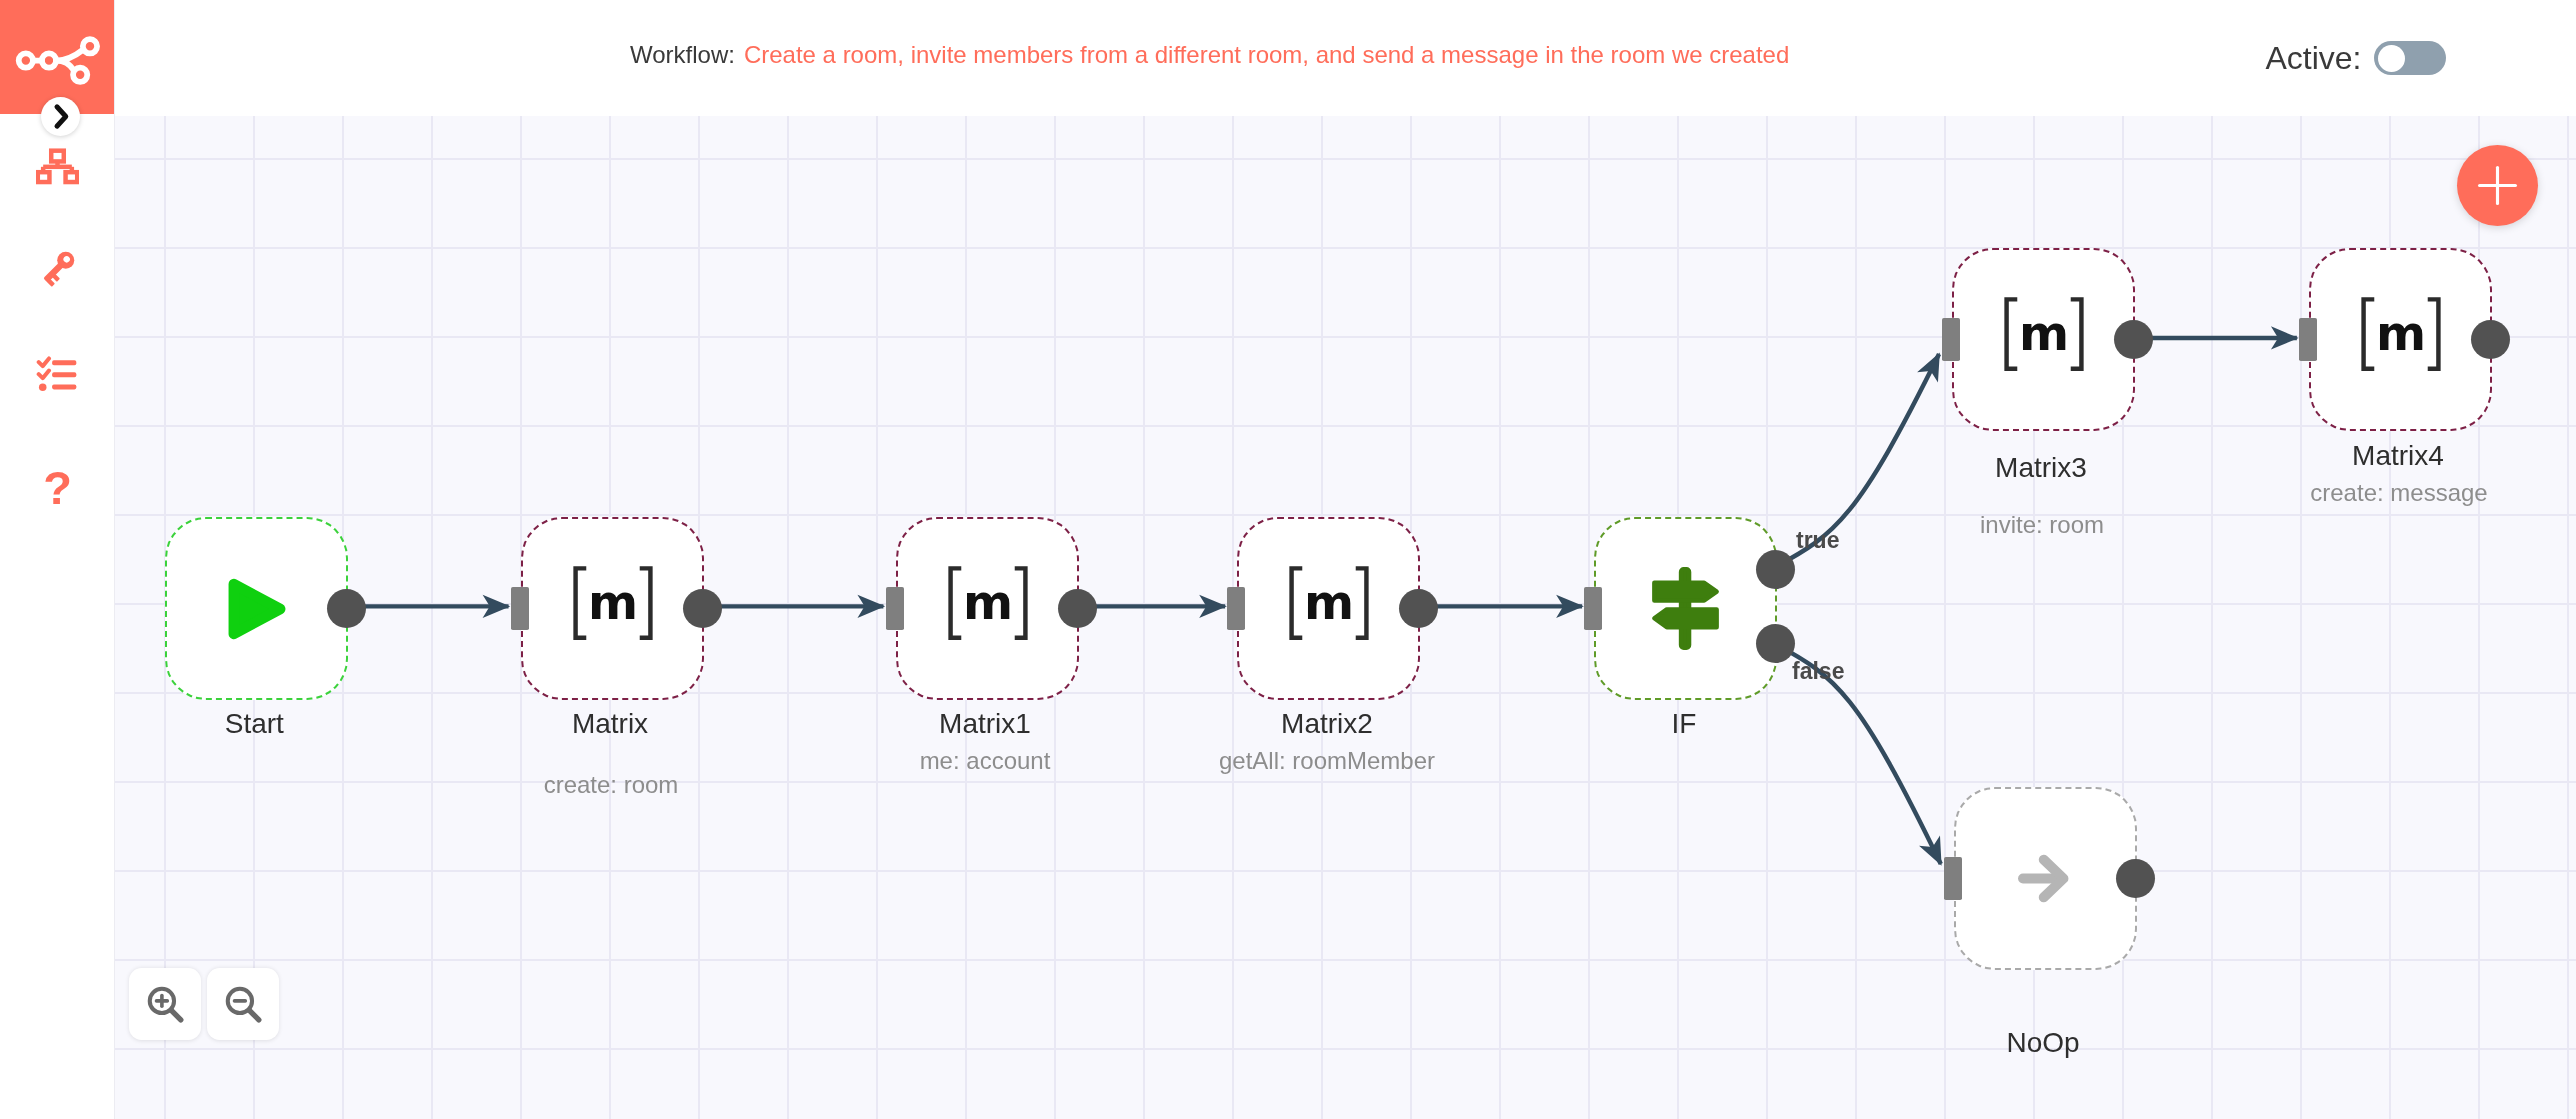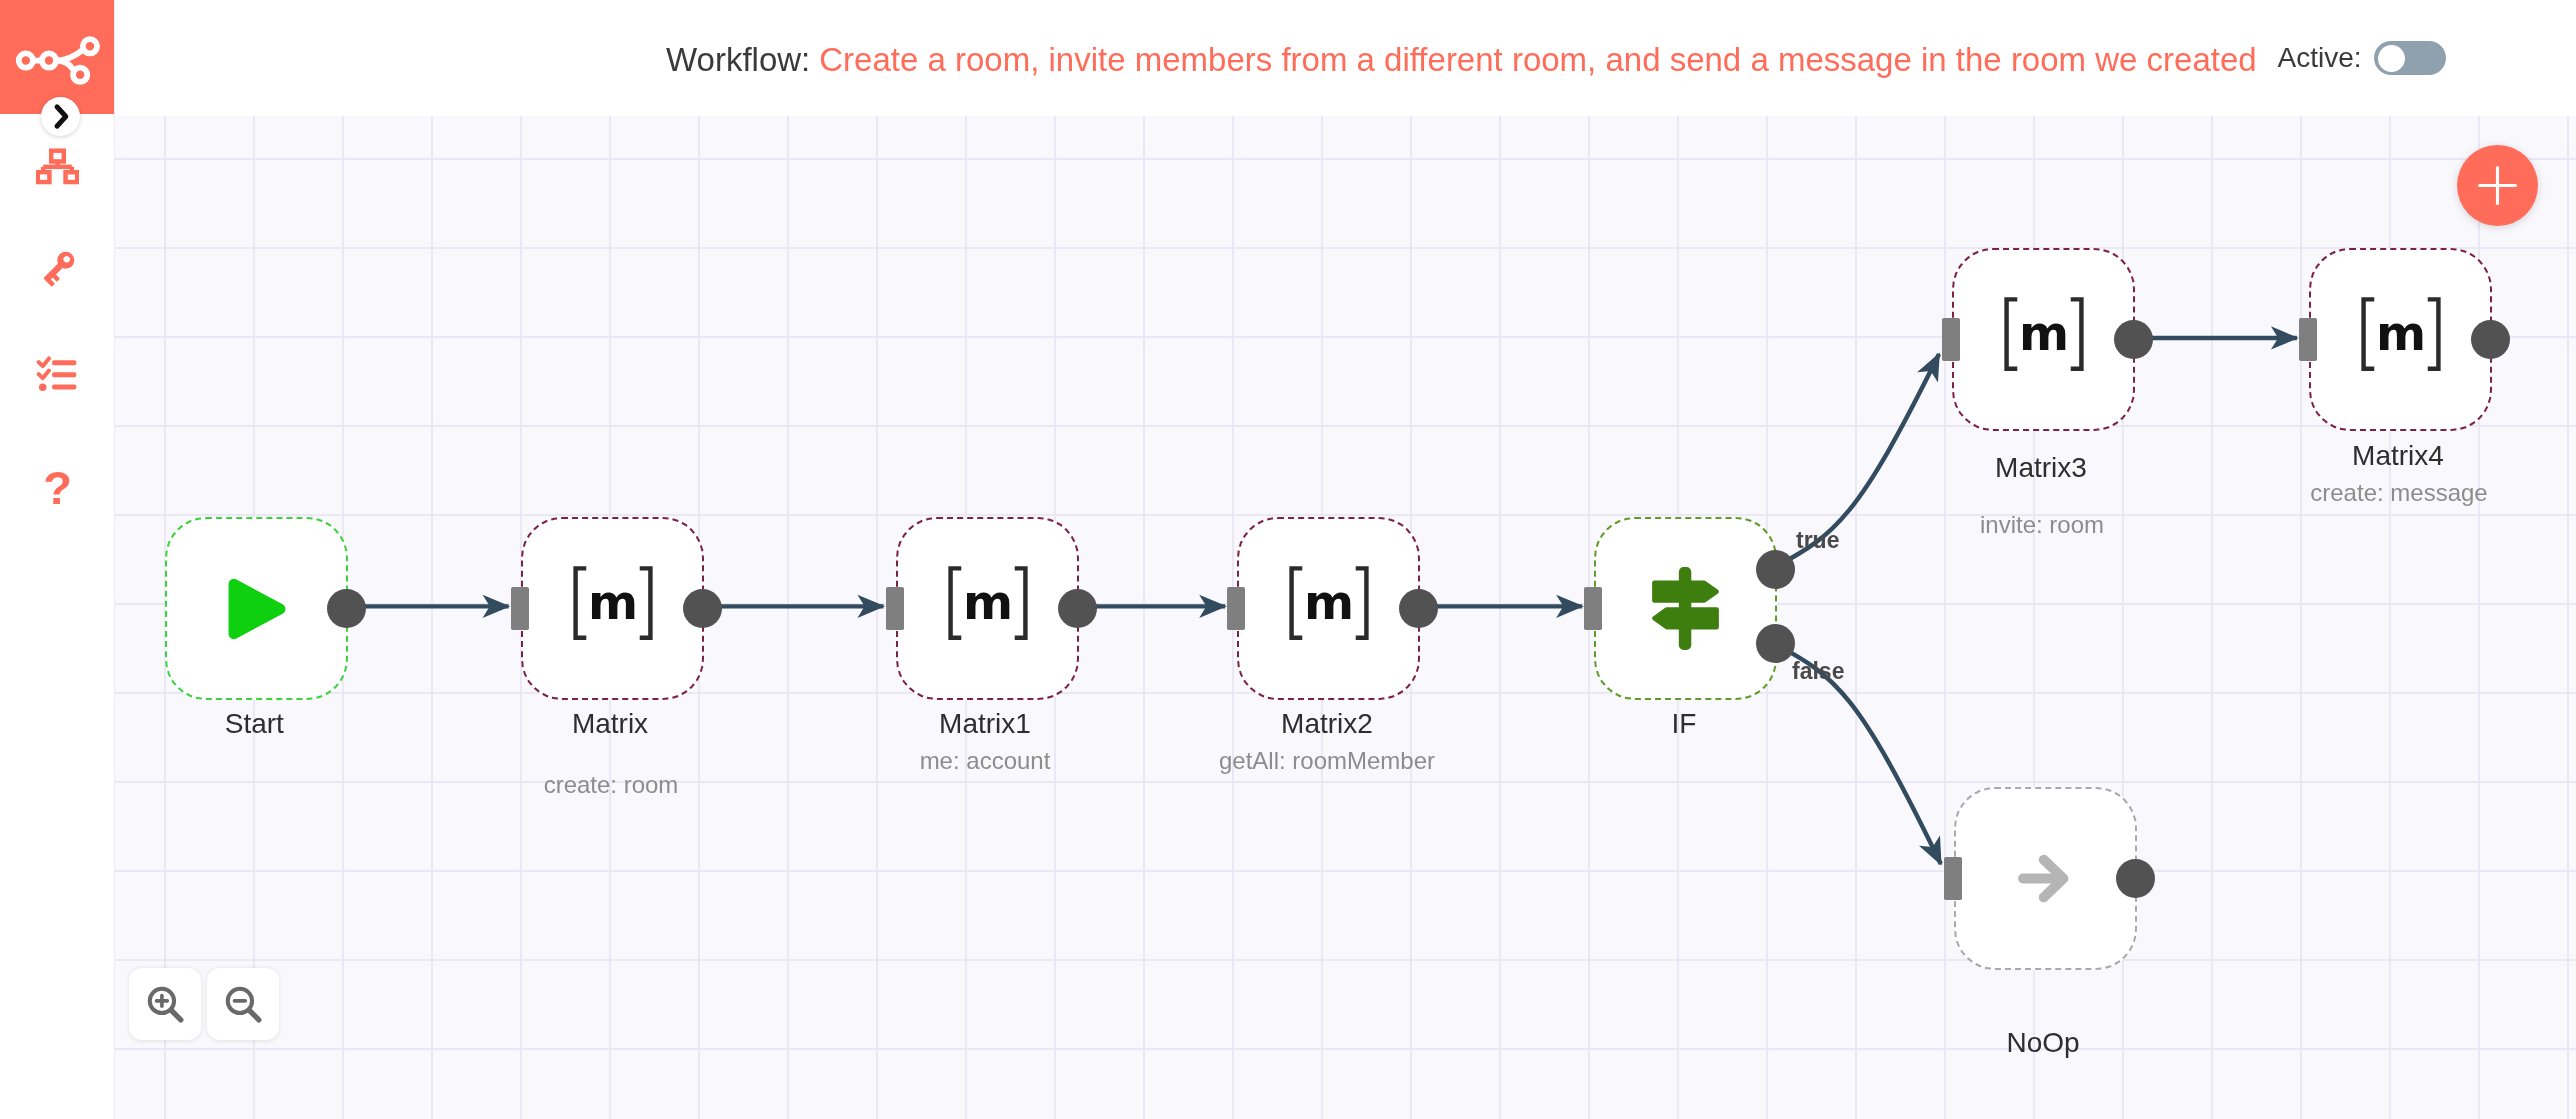--- a/index.html
+++ b/index.html
@@ -9,24 +9,24 @@
   .sidebar{position:absolute;left:0;top:0;width:114px;height:1120px;background:#ffffff;
     border-right:0.9px solid #ececf2;z-index:5;}
   .logo{position:absolute;left:0;top:0;width:114px;height:114px;background:#ff6d5a;}
   .collapse-btn{position:absolute;left:41px;top:97px;width:39px;height:39px;border-radius:50%;
     background:#ffffff;box-shadow:0 0.9px 5.4px rgba(0,0,0,.18);display:flex;align-items:center;justify-content:center;}
   .side-ico{position:absolute;left:36px;width:43px;height:43px;display:flex;align-items:center;justify-content:center;}
   .help-glyph{font-size:47px;font-weight:bold;color:#ff6d5a;line-height:1;}
 
   
   .header{position:absolute;left:114px;top:0;width:2462px;height:116px;background:#ffffff;z-index:4;}
-  .wf-title{position:absolute;left:516px;top:41px;font-size:33px;color:#3a3a3a;white-space:nowrap;margin-left:36px;}
+  .wf-title{position:absolute;left:516px;top:41px;font-size:24px;color:#3a3a3a;white-space:nowrap;}
   .wf-title .red{color:#ff6d5a;margin-left:9px;}
   .active-wrap{position:absolute;right:130px;top:0;height:116px;display:flex;align-items:center;gap:12.5px;}
-  .active-label{font-size:28px;color:#3a3a3a;}
+  .active-label{font-size:32px;color:#3a3a3a;}
   .toggle{width:72px;height:34px;border-radius:17px;background:#8fa0ae;position:relative;}
   .toggle .knob{position:absolute;left:3.6px;top:3.6px;width:27px;height:27px;border-radius:50%;background:#ffffff;}
 
   
   .canvas{position:absolute;left:114px;top:116px;width:2462px;height:1004px;
     background-color:#f8f8fd;
     background-image:linear-gradient(to right,#e9e8f4 1.8px,transparent 1.8px),
                      linear-gradient(to bottom,#e9e8f4 1.8px,transparent 1.8px);
     background-size:89px 89px;background-position:50px 42px;}
   .connections{position:absolute;left:0;top:0;z-index:1;}

